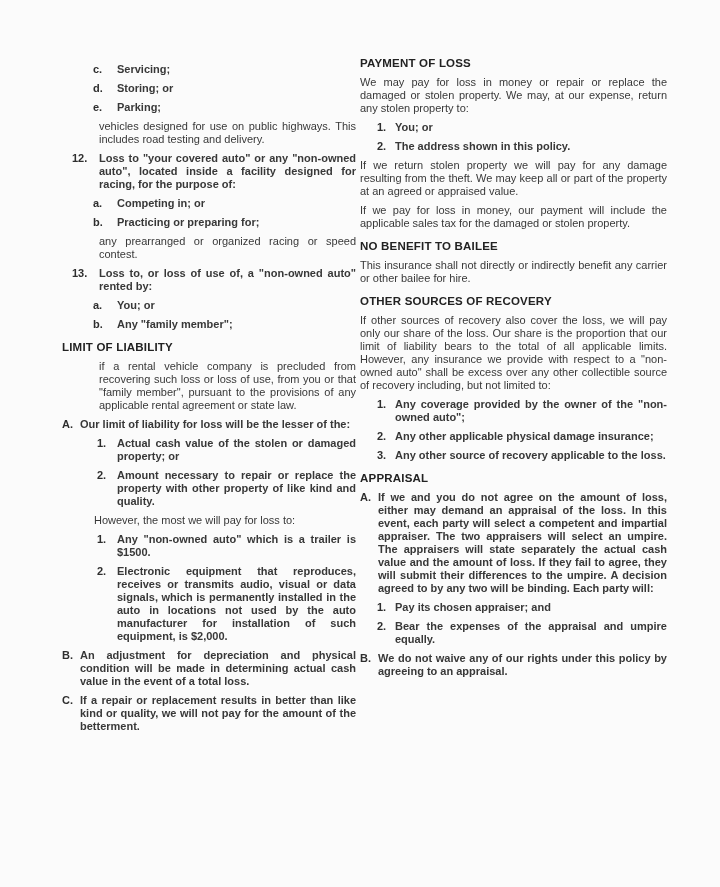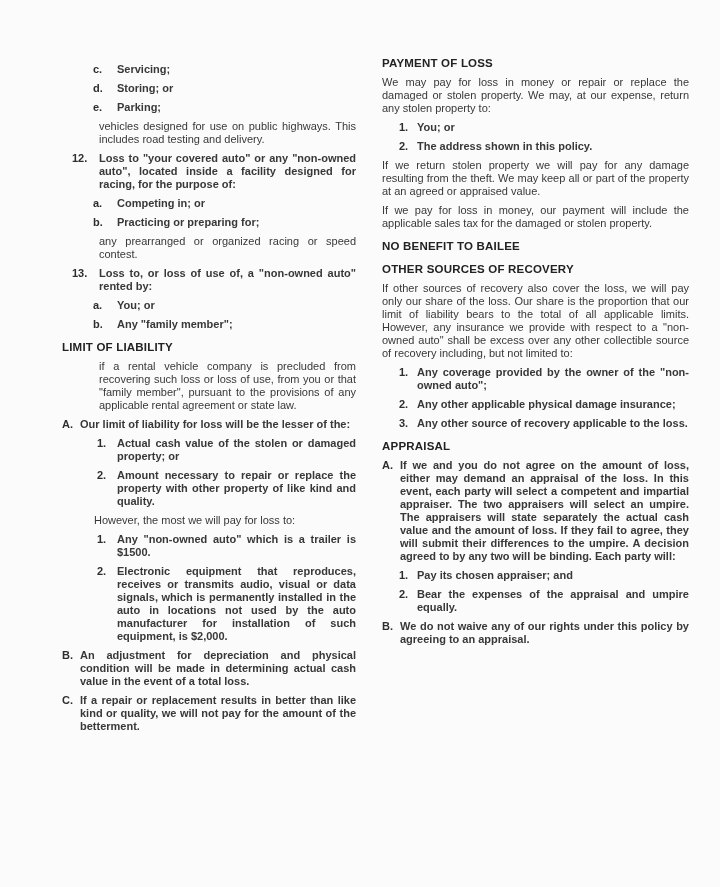--- a/index.html
+++ b/index.html
@@ -15,21 +15,21 @@
     font-family: "Liberation Sans", "DejaVu Sans", sans-serif;
     font-size: 11px;
     line-height: 13px;
     color: #383838;
     overflow: hidden;
   }
   .column {
     position: absolute;
   }
   #col-left  { left: 48px;  top: 63px; width: 308px; }
-  #col-right { left: 382px; top: 57px; width: 307px; }
+  #col-right { left: 360px; top: 57px; width: 307px; }
 
   .blk { margin-top: 6px; }
   .column .blk:first-child { margin-top: 0; }
 
   .heading {
     font-weight: bold;
     font-size: 11.5px;
     color: #222222;
     letter-spacing: 0.2px;
     margin-top: 10px;
@@ -149,20 +149,21 @@
         <span class="label">1.</span>
         <span class="text">You; or</span>
       </div>
       <div class="blk li num-right">
         <span class="label">2.</span>
         <span class="text">The address shown in this policy.</span>
       </div>
       <div class="blk para">If we return stolen property we will pay for any damage resulting from the theft. We may keep all or part of the property at an agreed or appraised value.</div>
       <div class="blk para">If we pay for loss in money, our payment will include the applicable sales tax for the damaged or stolen property.</div>
       <div class="blk heading">NO BENEFIT TO BAILEE</div>
+      <div class="blk para">This insurance shall not directly or indirectly benefit any carrier or other bailee for hire.</div>
       <div class="blk heading">OTHER SOURCES OF RECOVERY</div>
       <div class="blk para">If other sources of recovery also cover the loss, we will pay only our share of the loss. Our share is the proportion that our limit of liability bears to the total of all applicable limits. However, any insurance we provide with respect to a "non-owned auto" shall be excess over any other collectible source of recovery including, but not limited to:</div>
       <div class="blk li num-right">
         <span class="label">1.</span>
         <span class="text">Any coverage provided by the owner of the "non-owned auto";</span>
       </div>
       <div class="blk li num-right">
         <span class="label">2.</span>
         <span class="text">Any other applicable physical damage insurance;</span>
       </div>

